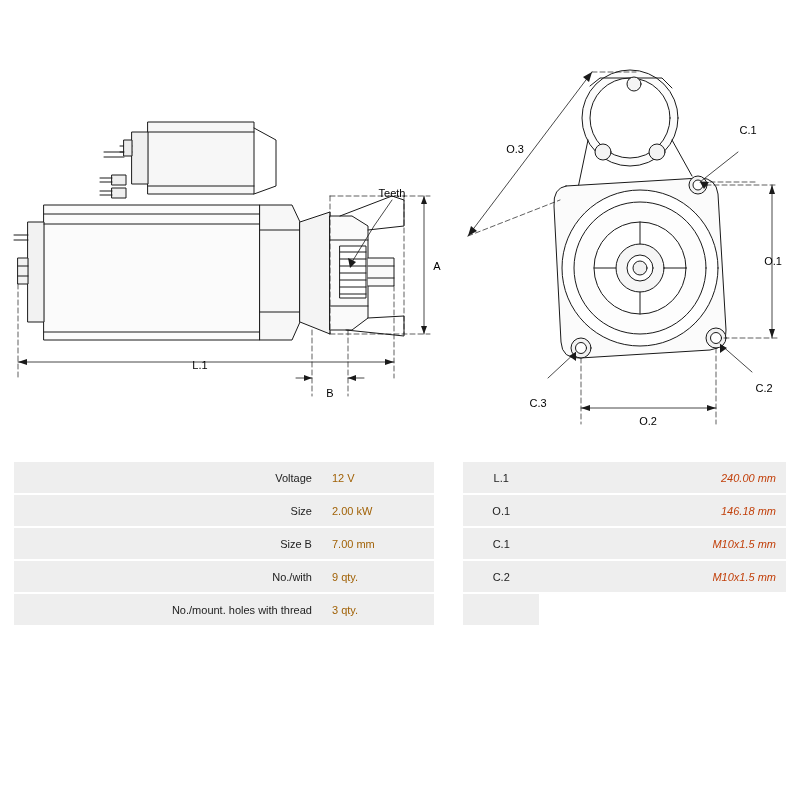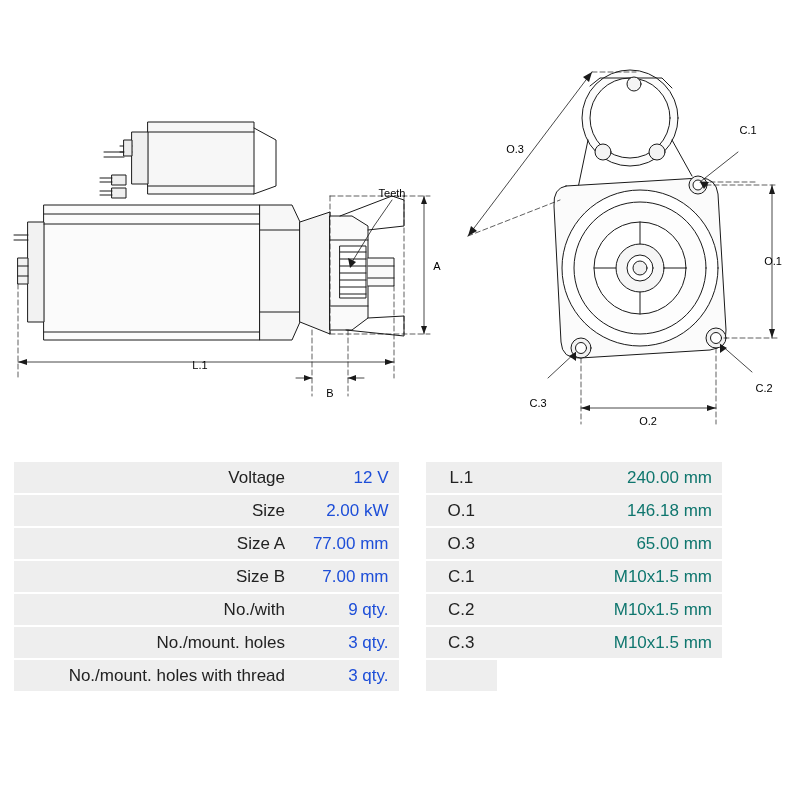--- a/index.html
+++ b/index.html
@@ -32,53 +32,53 @@
   }
   .spec-area {
     position: absolute;
     left: 14px;
     top: 460px;
     width: 772px;
   }
   table.specs {
     border-collapse: separate;
     border-spacing: 0 2px;
-    width: 708px;
-    font-size: 17px;
+    width: 772px;
+    font-size: 11px;
   }
   table.specs td {
     padding: 5px 10px;
     height: 21px;
     vertical-align: middle;
     background: #eeeeee;
   }
   td.label-cell {
     text-align: right;
     width: 272px;
     color: #222;
   }
   td.value-cell {
-    text-align: right;
     width: 86px;
-    color: #1d4ed8;
+    color: #a16207;
   }
   td.gap-cell {
     background: #ffffff !important;
     width: 8px;
     padding: 0;
   }
   td.code-cell {
     text-align: center;
     width: 52px;
     color: #222;
   }
   td.dim-cell {
     text-align: right;
     width: 214px;
-    color: #0f766e;
+    color: #c2410c;
+    font-style: italic;
   }
   td.empty-cell {
     background: #eeeeee;
   }
   td.blank-row-cell {
     background: #ffffff !important;
   }
   .svg-label {
     font-family: "Liberation Sans", sans-serif;
     font-size: 11px;
@@ -285,45 +285,31 @@
           <td class="dim-cell">240.00 mm</td>
         </tr>
         <tr>
           <td class="label-cell">Size</td>
           <td class="value-cell">2.00 kW</td>
           <td class="gap-cell"></td>
           <td class="code-cell">O.1</td>
           <td class="dim-cell">146.18 mm</td>
         </tr>
         <tr>
-          <td class="label-cell">Size A</td>
-          <td class="value-cell">77.00 mm</td>
-          <td class="gap-cell"></td>
-          <td class="code-cell">O.3</td>
-          <td class="dim-cell">65.00 mm</td>
-        </tr>
-        <tr>
           <td class="label-cell">Size B</td>
           <td class="value-cell">7.00 mm</td>
           <td class="gap-cell"></td>
           <td class="code-cell">C.1</td>
           <td class="dim-cell">M10x1.5 mm</td>
         </tr>
         <tr>
           <td class="label-cell">No./with</td>
           <td class="value-cell">9 qty.</td>
           <td class="gap-cell"></td>
           <td class="code-cell">C.2</td>
-          <td class="dim-cell">M10x1.5 mm</td>
-        </tr>
-        <tr>
-          <td class="label-cell">No./mount. holes</td>
-          <td class="value-cell">3 qty.</td>
-          <td class="gap-cell"></td>
-          <td class="code-cell">C.3</td>
           <td class="dim-cell">M10x1.5 mm</td>
         </tr>
         <tr>
           <td class="label-cell">No./mount. holes with thread</td>
           <td class="value-cell">3 qty.</td>
           <td class="gap-cell"></td>
           <td class="code-cell empty-cell"></td>
           <td class="dim-cell blank-row-cell"></td>
         </tr>
       </tbody>

